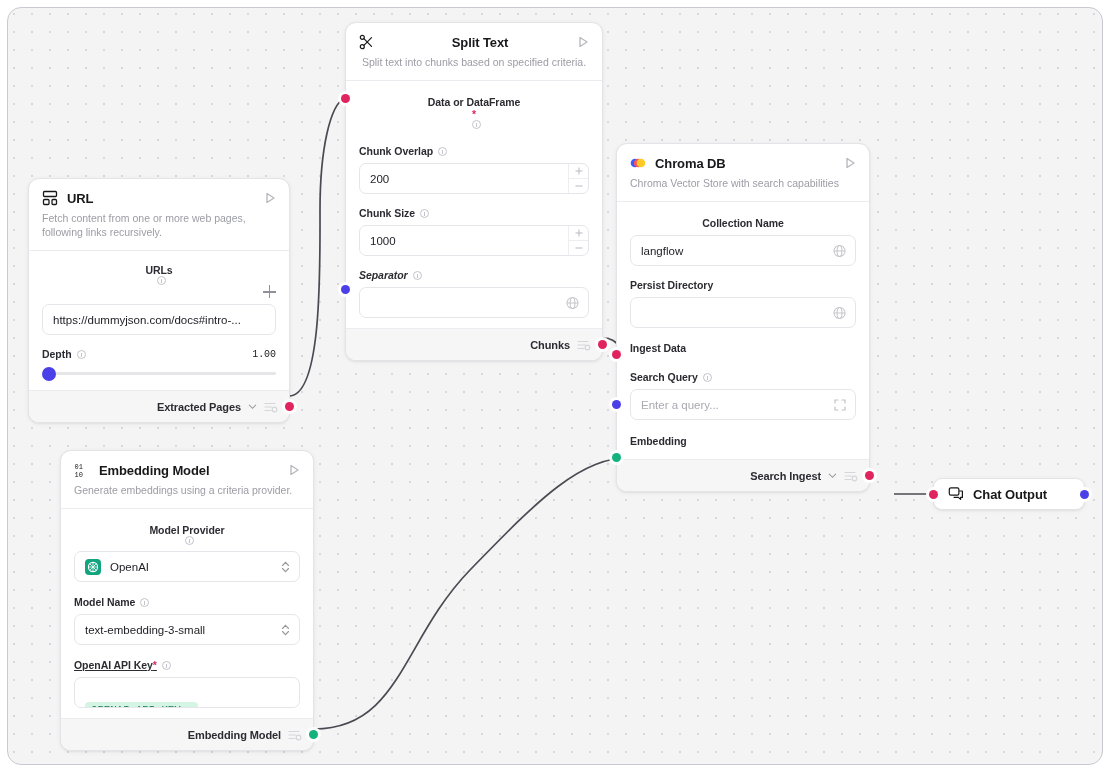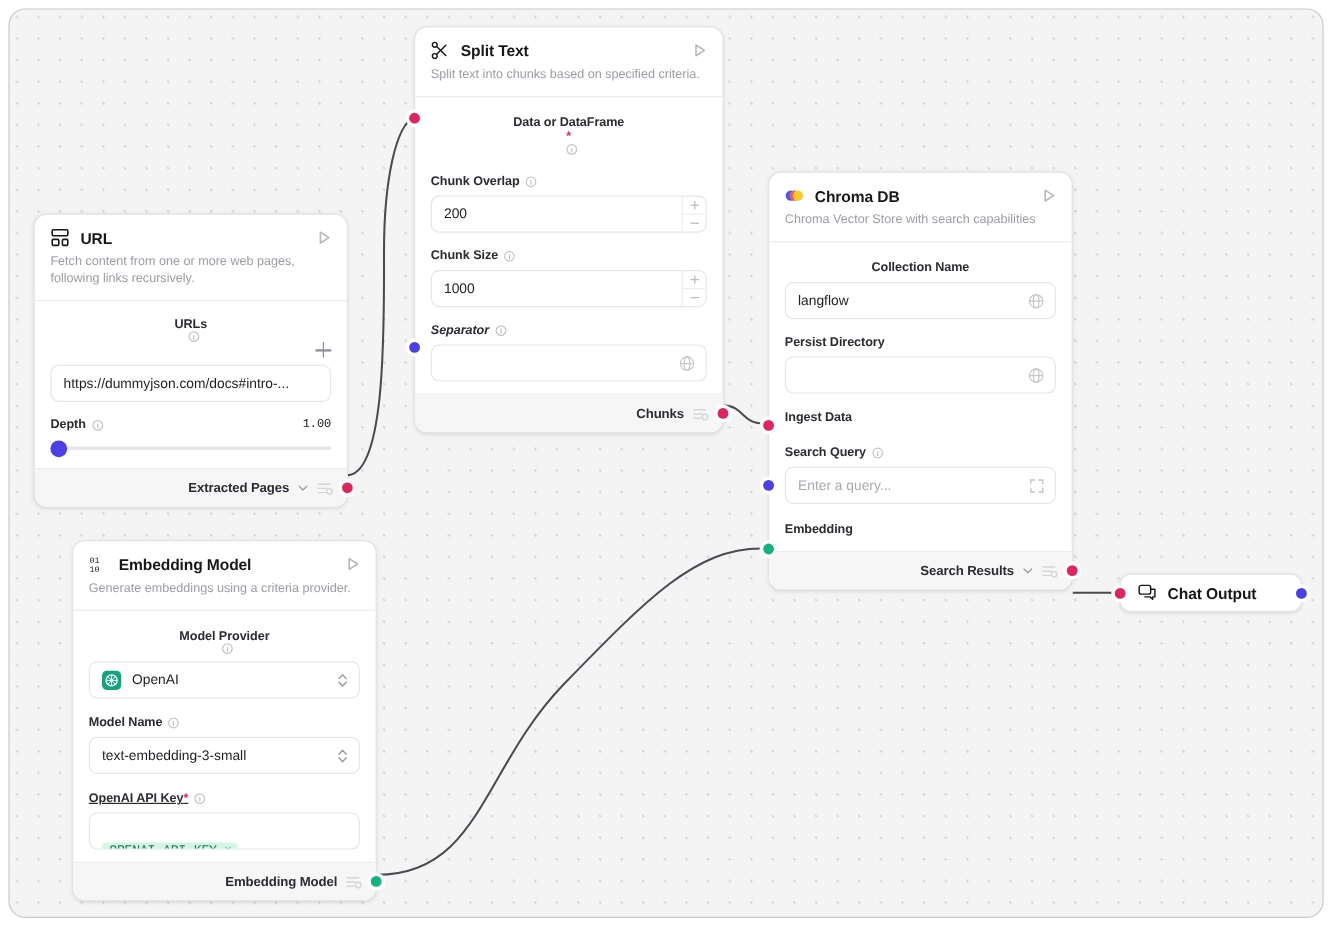--- a/index.html
+++ b/index.html
@@ -226,21 +226,21 @@
       <path d="M1.5 3.5 L5 7 L8.5 3.5" fill="none" stroke="#55555f" stroke-width="1.2" stroke-linecap="round"></path>
     </svg>
     <svg class="foot-tbl" viewBox="0 0 14 12">
       <path d="M1 2.5 H11 M1 6 H8 M1 9.5 H7" stroke="#a8a8b0" stroke-width="1.2" stroke-linecap="round"></path>
       <circle cx="10.5" cy="8.5" r="2.3" fill="none" stroke="#a8a8b0" stroke-width="1.2"></circle>
     </svg>
   </div>
   <div class="h red" style="right:-5px; bottom:11px;"></div>
 </div>
 
-<div class="node" id="node-split" style="left:345px; top:22px; width:258px;">
+<div class="node" id="node-split" style="left:345px; top:22px; width:258px;text-align:center;">
   <div class="n-head">
     <svg class="n-ico" viewBox="0 0 16 16">
       <circle cx="3.3" cy="3.3" r="2" fill="none" stroke="#18181b" stroke-width="1.2"></circle>
       <circle cx="3.3" cy="12.7" r="2" fill="none" stroke="#18181b" stroke-width="1.2"></circle>
       <path d="M4.9 4.7 L12.5 12.3 M4.9 11.3 L12.5 3.7" stroke="#18181b" stroke-width="1.2" stroke-linecap="round"></path>
     </svg>
     <span class="n-title">Split Text</span>
     <svg class="n-play" viewBox="0 0 14 14">
       <path d="M4 2.5 L11 7 L4 11.5 Z" fill="none" stroke="#7b7b86" stroke-width="1.3" stroke-linejoin="round"></path>
     </svg>
@@ -296,21 +296,21 @@
     <svg class="foot-tbl" viewBox="0 0 14 12">
       <path d="M1 2.5 H11 M1 6 H8 M1 9.5 H7" stroke="#a8a8b0" stroke-width="1.2" stroke-linecap="round"></path>
       <circle cx="10.5" cy="8.5" r="2.3" fill="none" stroke="#a8a8b0" stroke-width="1.2"></circle>
     </svg>
   </div>
   <div class="h red" style="left:-5px; top:71px;"></div>
   <div class="h blue" style="left:-5px; top:262px;"></div>
   <div class="h red" style="right:-5px; bottom:11px;"></div>
 </div>
 
-<div class="node" id="node-chroma" style="left:640px; top:143px; width:254px;">
+<div class="node" id="node-chroma" style="left:616px; top:143px; width:254px;">
   <div class="n-head">
     <svg class="n-ico" viewBox="0 0 16 16">
       <circle cx="5" cy="8" r="4.3" fill="#3d5afe"></circle>
       <circle cx="8.2" cy="8" r="4.3" fill="#ff5252"></circle>
       <circle cx="10.9" cy="8" r="4.3" fill="#ffca28"></circle>
     </svg>
     <span class="n-title">Chroma DB</span>
     <svg class="n-play" viewBox="0 0 14 14">
       <path d="M4 2.5 L11 7 L4 11.5 Z" fill="none" stroke="#7b7b86" stroke-width="1.3" stroke-linejoin="round"></path>
     </svg>
@@ -355,21 +355,21 @@
       <svg class="expandico" viewBox="0 0 12 12">
         <path d="M1 4 V1 H4 M8 1 H11 V4 M11 8 V11 H8 M4 11 H1 V8" fill="none" stroke="#8e8e98" stroke-width="1.15" stroke-linecap="round"></path>
       </svg>
     </div>
 
     <div class="f-label" style="margin-top:15px; margin-bottom:2px;">
       <span>Embedding</span>
     </div>
   </div>
   <div class="n-foot">
-    <span class="foot-name">Search Results</span>
+    <span class="foot-name">Search Ingest</span>
     <svg class="foot-chev" viewBox="0 0 10 10">
       <path d="M1.5 3.5 L5 7 L8.5 3.5" fill="none" stroke="#55555f" stroke-width="1.2" stroke-linecap="round"></path>
     </svg>
     <svg class="foot-tbl" viewBox="0 0 14 12">
       <path d="M1 2.5 H11 M1 6 H8 M1 9.5 H7" stroke="#a8a8b0" stroke-width="1.2" stroke-linecap="round"></path>
       <circle cx="10.5" cy="8.5" r="2.3" fill="none" stroke="#a8a8b0" stroke-width="1.2"></circle>
     </svg>
   </div>
   <div class="h red" style="left:-5px; top:206px;"></div>
   <div class="h blue" style="left:-5px; top:256px;"></div>

